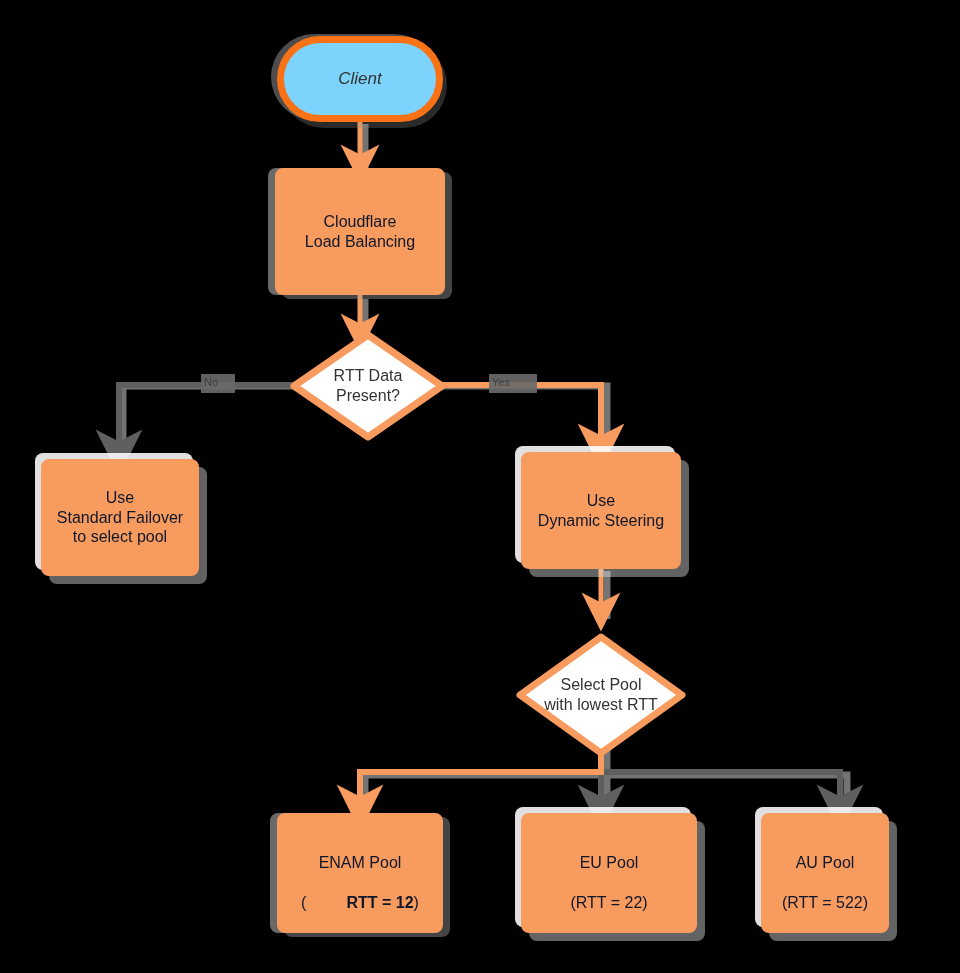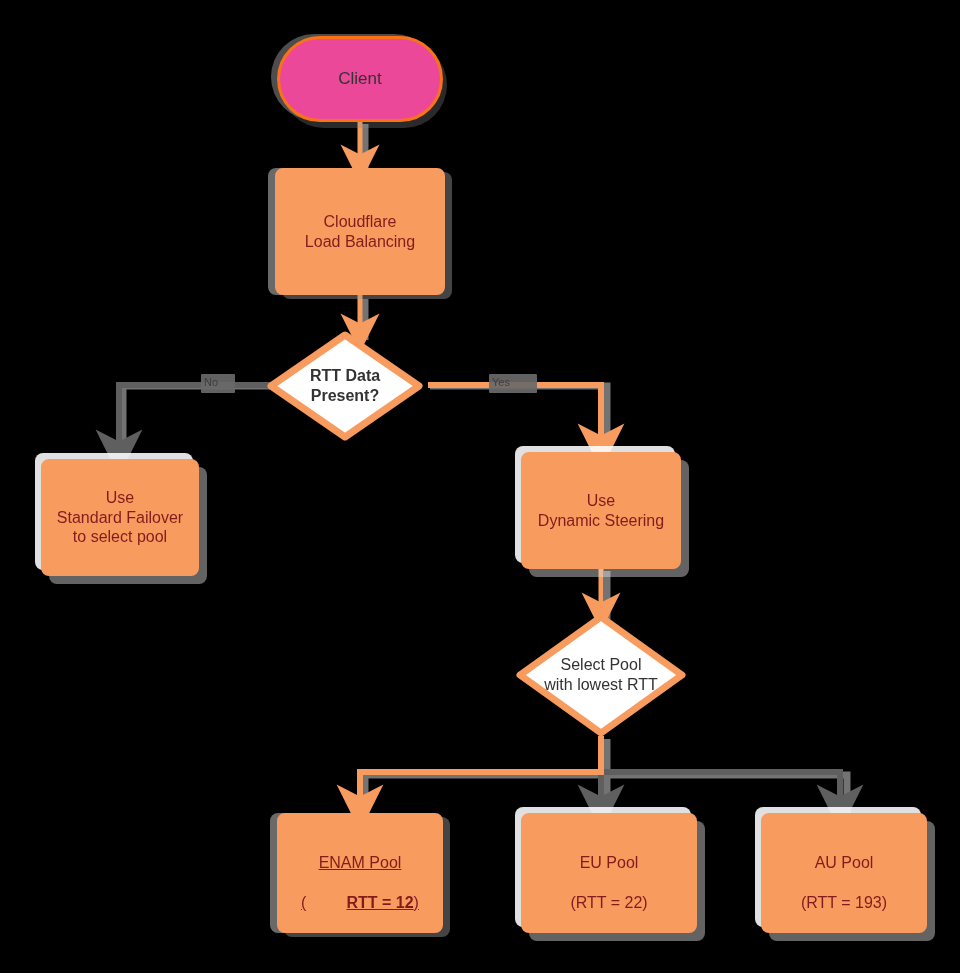--- a/index.html
+++ b/index.html
@@ -30,34 +30,35 @@
     line-height: 1.22;
     z-index: 5;
   }
   .node-label {
     position: relative;
     z-index: 2;
     white-space: pre-line;
   }
   
   .n-terminator {
-    background: #ec4899;
-    border: 3px solid #f97316;
+    background: #7dd3fc;
+    border: 7px solid #f97316;
     border-radius: 48px;
     color: #333333;
     font-size: 17px;
     box-shadow: -6px -2px 0 0 rgba(140,140,140,0.55),
                  4px 6px 0 0 rgba(140,140,140,0.30);
+    font-style: italic;
   }
   
   .n-process {
     background: #f89b5e;
     border: 2px solid #f89b5e;
     border-radius: 8px;
-    color: #7f1d1d;
+    color: #0f172a;
     font-size: 16px;
     box-shadow: -7px 0 0 0 rgba(150,150,150,0.7),
                  7px 4px 0 0 rgba(150,150,150,0.45);
   }
   .n-process.shadow-sheet {
     box-shadow: -6px -6px 0 0 rgba(255,255,255,0.88),
                  8px 8px 0 0 rgba(220,220,220,0.45);
   }
   
   .n-decision {
@@ -148,61 +149,61 @@
 
   <div class="node n-terminator" style="left:277px; top:36px; width:166px; height:86px;">
     <span class="node-label">Client</span>
   </div>
 
   <div class="node n-process" style="left:275px; top:168px; width:170px; height:127px;">
     <span class="node-label">Cloudflare
 Load Balancing</span>
   </div>
 
-  <div class="node n-decision" style="left:266px; top:330px; width:158px; height:112px;font-weight:bold;">
+  <div class="node n-decision" style="left:289px; top:330px; width:158px; height:112px;">
     <svg class="diamond-bg" viewBox="0 0 158 112" preserveAspectRatio="none" xmlns="http://www.w3.org/2000/svg">
       <polygon points="79,5 153,56 79,107 5,56" fill="#ffffff" stroke="#f89b5e" stroke-width="7" stroke-linejoin="round"></polygon>
     </svg>
     <span class="node-label">RTT Data
 Present?</span>
   </div>
 
   <div class="node n-process shadow-sheet" style="left:41px; top:459px; width:158px; height:117px;">
     <span class="node-label">Use
 Standard Failover
 to select pool</span>
   </div>
 
   <div class="node n-process shadow-sheet" style="left:521px; top:452px; width:160px; height:117px;">
     <span class="node-label">Use
 Dynamic Steering</span>
   </div>
 
-  <div class="node n-decision" style="left:515px; top:612px; width:172px; height:126px;text-align:center;">
+  <div class="node n-decision" style="left:515px; top:632px; width:172px; height:126px;text-align:center;">
     <svg class="diamond-bg" viewBox="0 0 172 126" preserveAspectRatio="none" xmlns="http://www.w3.org/2000/svg">
       <polygon points="86,5 167,63 86,121 5,63" fill="#ffffff" stroke="#f89b5e" stroke-width="7" stroke-linejoin="round"></polygon>
     </svg>
     <span class="node-label">Select Pool
 with lowest RTT</span>
   </div>
 
-  <div class="node n-process" style="left:277px; top:813px; width:166px; height:120px;text-decoration:underline;">
+  <div class="node n-process" style="left:277px; top:813px; width:166px; height:120px;">
     <span class="node-label">
       <span>ENAM Pool</span><br>
       <span>(</span><span class="bold">RTT = 12</span><span>)</span>
     </span>
   </div>
 
   <div class="node n-process shadow-sheet" style="left:521px; top:813px; width:176px; height:120px;">
     <span class="node-label">
       <span>EU Pool</span><br>
       <span>(RTT = 22)</span>
     </span>
   </div>
 
-  <div class="node n-process shadow-sheet" style="left:761px; top:813px; width:166px; height:120px;">
+  <div class="node n-process shadow-sheet" style="left:761px; top:813px; width:128px; height:120px;">
     <span class="node-label">
       <span>AU Pool</span><br>
-      <span>(RTT = 193)</span>
+      <span>(RTT = 522)</span>
     </span>
   </div>
 
 </div>
 
 </body></html>

